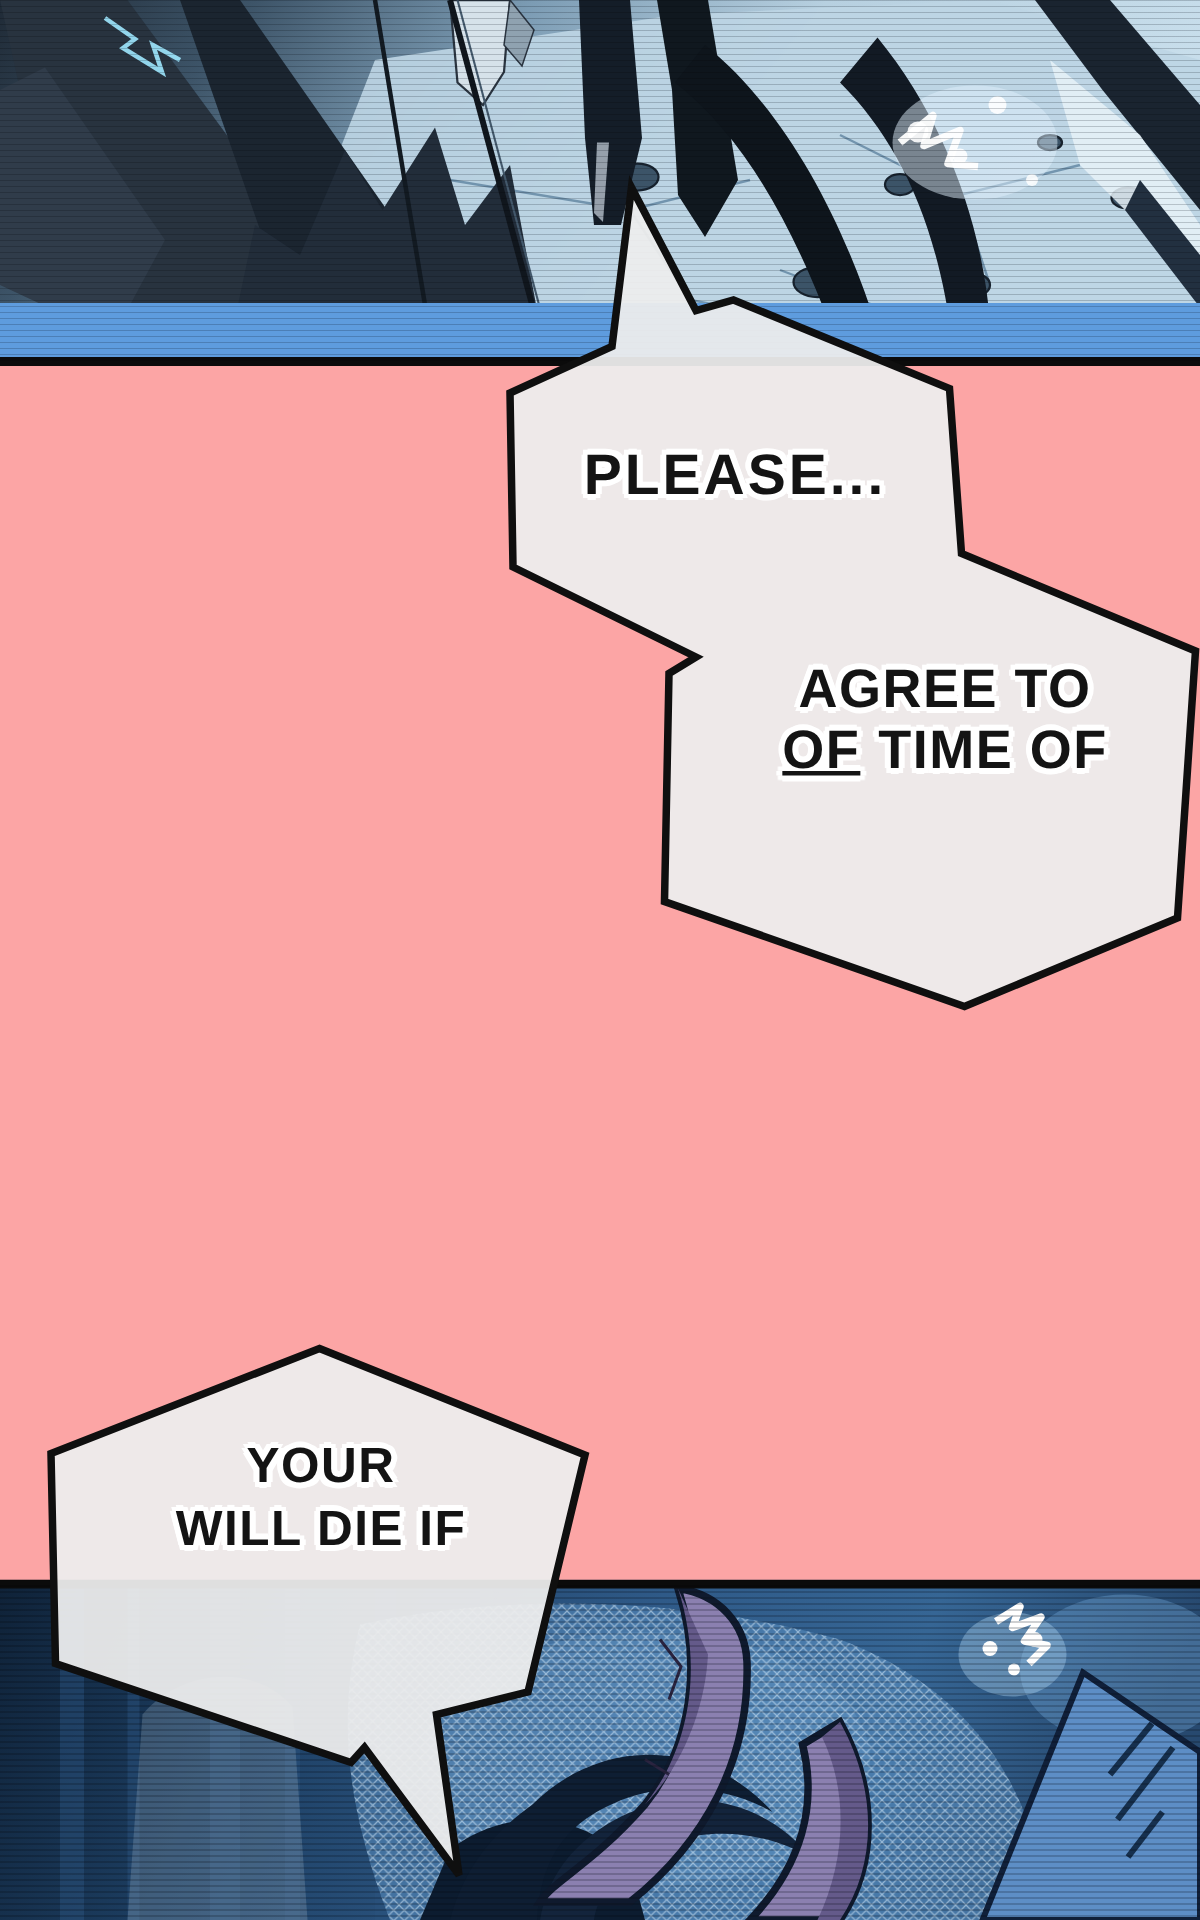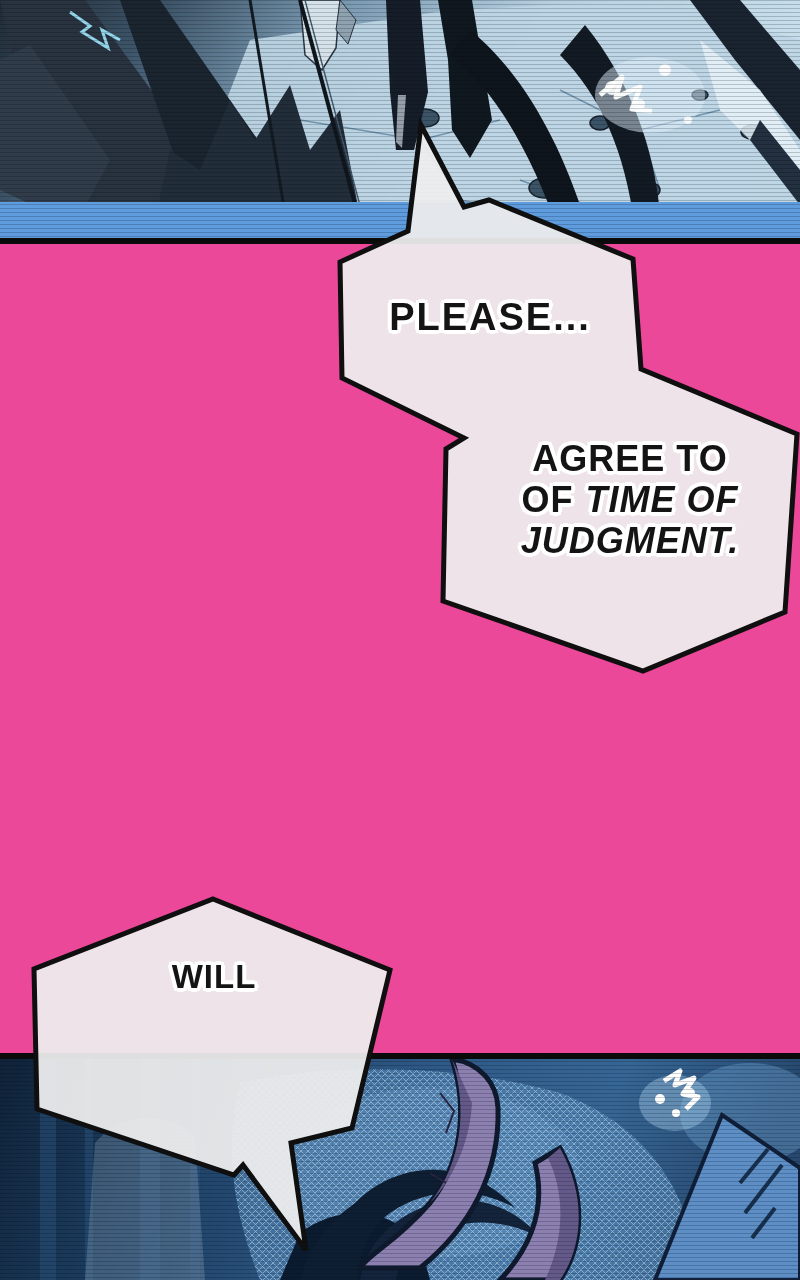--- a/index.html
+++ b/index.html
@@ -1,18 +1,18 @@
 <!DOCTYPE html>
 <html><head>
 <meta charset="utf-8">
 <style>
   html,body{margin:0;padding:0;background:#ffffff;}
   .page{
     position:relative;width:800px;height:1280px;overflow:hidden;
-    background:#ec4899;font-family:"Liberation Sans",sans-serif;
+    background:#fca5a5;font-family:"Liberation Sans",sans-serif;
   }
   .panel{position:absolute;left:0;width:800px;overflow:hidden;}
   .panel-top{top:0;height:244px;}
   .panel-bottom{top:1053px;height:227px;}
   .panel svg{position:absolute;left:0;top:0;display:block;}
   .scan{
     position:absolute;left:0;top:0;width:100%;height:100%;pointer-events:none;
     background:repeating-linear-gradient(180deg,
       rgba(8,16,26,0.20) 0px, rgba(8,16,26,0.20) 1px,
       rgba(255,255,255,0.02) 1px, rgba(255,255,255,0.02) 2px,
@@ -25,22 +25,22 @@
     align-items:center;justify-content:center;text-align:center;
     color:#141414;font-weight:700;letter-spacing:1px;
     text-shadow:
       -3px -3px 0 #fff, 3px -3px 0 #fff, -3px 3px 0 #fff, 3px 3px 0 #fff,
       -4px 0 0 #fff, 4px 0 0 #fff, 0 -4px 0 #fff, 0 4px 0 #fff, 0 0 5px #fff;
   }
   .speech .line{display:block;white-space:nowrap;}
   .speech-1{left:340px;top:258px;width:300px;height:118px;font-size:38px;letter-spacing:2px;}
   .speech-2{left:460px;top:438px;width:340px;font-size:36px;line-height:41px;}
   .speech-3{left:38px;top:956px;width:352px;font-size:33px;line-height:42px;}
-  .ital{font-style:italic;font-weight:700;}
-  .gap{margin-right:0.33em;}
+  .ital{font-weight:700;}
+  .gap{margin-right:0.33em;text-decoration:underline;}
 </style>
 </head>
 <body>
 
 <div class="page">
 
   <section class="panel panel-top">
     <svg width="800" height="244" viewBox="0 0 800 244">
       <defs>
         <linearGradient id="bgTop" x1="0" y1="0" x2="1" y2="0.25">
@@ -177,20 +177,20 @@
 
   <div class="speech speech-1">
     <span class="line">PLEASE...</span>
   </div>
 
   <div class="speech speech-2">
     <span class="line">AGREE TO</span>
     <span class="line">
       <span class="gap">OF</span><span class="ital">TIME OF</span>
     </span>
-    <span class="line ital">JUDGMENT.</span>
   </div>
 
   <div class="speech speech-3">
-    <span class="line">WILL</span>
+    <span class="line">YOUR</span>
+    <span class="line">WILL DIE IF</span>
   </div>
 
 </div>
 
 </body></html>

